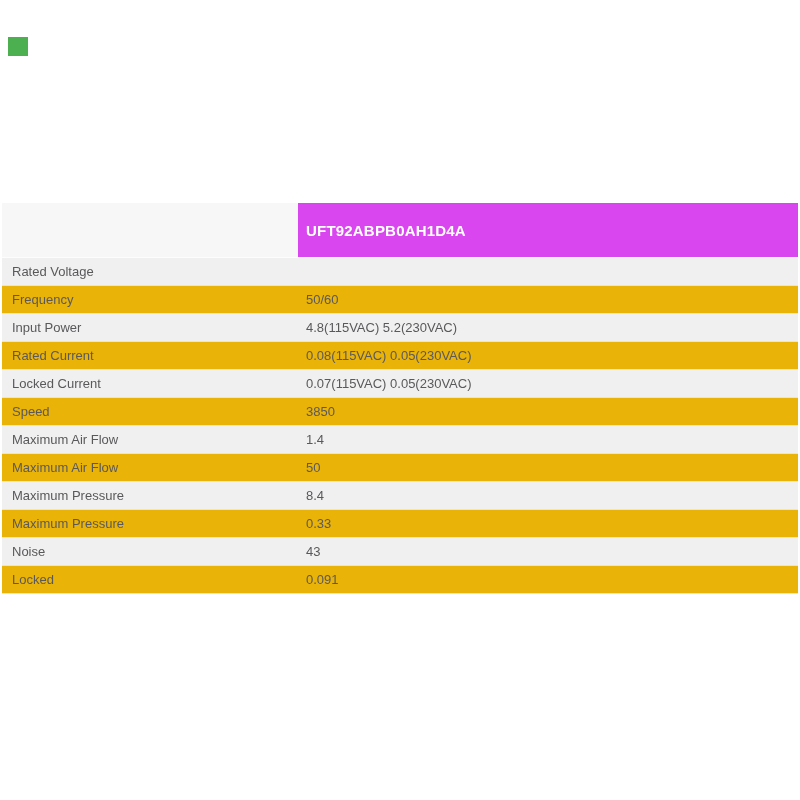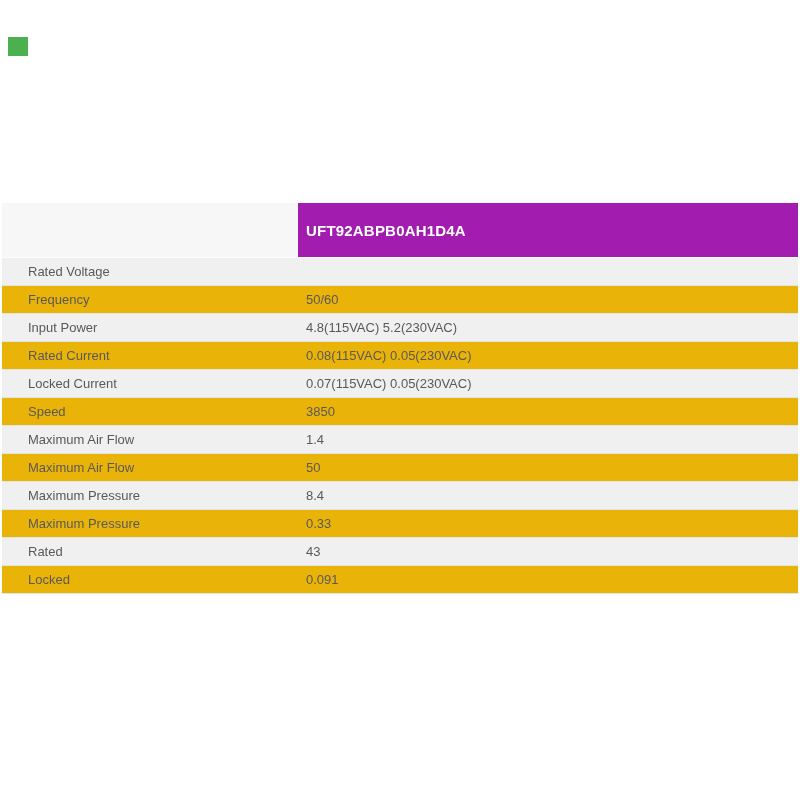--- a/index.html
+++ b/index.html
@@ -25,21 +25,21 @@
     display: flex;
     height: 55px;
     border-bottom: 1px solid #fdfdfd;
   }
   .spec-header .corner-cell {
     width: 296px;
     background: #f7f7f7;
   }
   .spec-header .model-cell {
     flex: 1;
-    background: #a21caf;
+    background: #d946ef;
     color: #ffffff;
     font-size: 15px;
     font-weight: bold;
     display: flex;
     align-items: center;
     padding-left: 8px;
     letter-spacing: 0.2px;
   }
   .spec-row {
     display: flex;
@@ -48,21 +48,21 @@
     border-bottom: 1px solid #e4e4e5;
     font-size: 13px;
     color: #59595b;
     background: #eab308;
   }
   .spec-row:nth-child(odd) {
     background: #f0f0f1;
   }
   .spec-row .label-cell {
     width: 296px;
-    padding-left: 26px;
+    padding-left: 10px;
   }
   .spec-row .value-cell {
     flex: 1;
     padding-left: 8px;
   }
 </style>
 </head>
 <body>
 
 <div class="green-marker"></div>
@@ -107,21 +107,21 @@
     </div>
     <div class="spec-row">
       <div class="label-cell">Maximum Pressure</div>
       <div class="value-cell">8.4</div>
     </div>
     <div class="spec-row">
       <div class="label-cell">Maximum Pressure</div>
       <div class="value-cell">0.33</div>
     </div>
     <div class="spec-row">
-      <div class="label-cell">Rated</div>
+      <div class="label-cell">Noise</div>
       <div class="value-cell">43</div>
     </div>
     <div class="spec-row">
       <div class="label-cell">Locked</div>
       <div class="value-cell">0.091</div>
     </div>
   </div>
 </div>
 
 </body></html>

